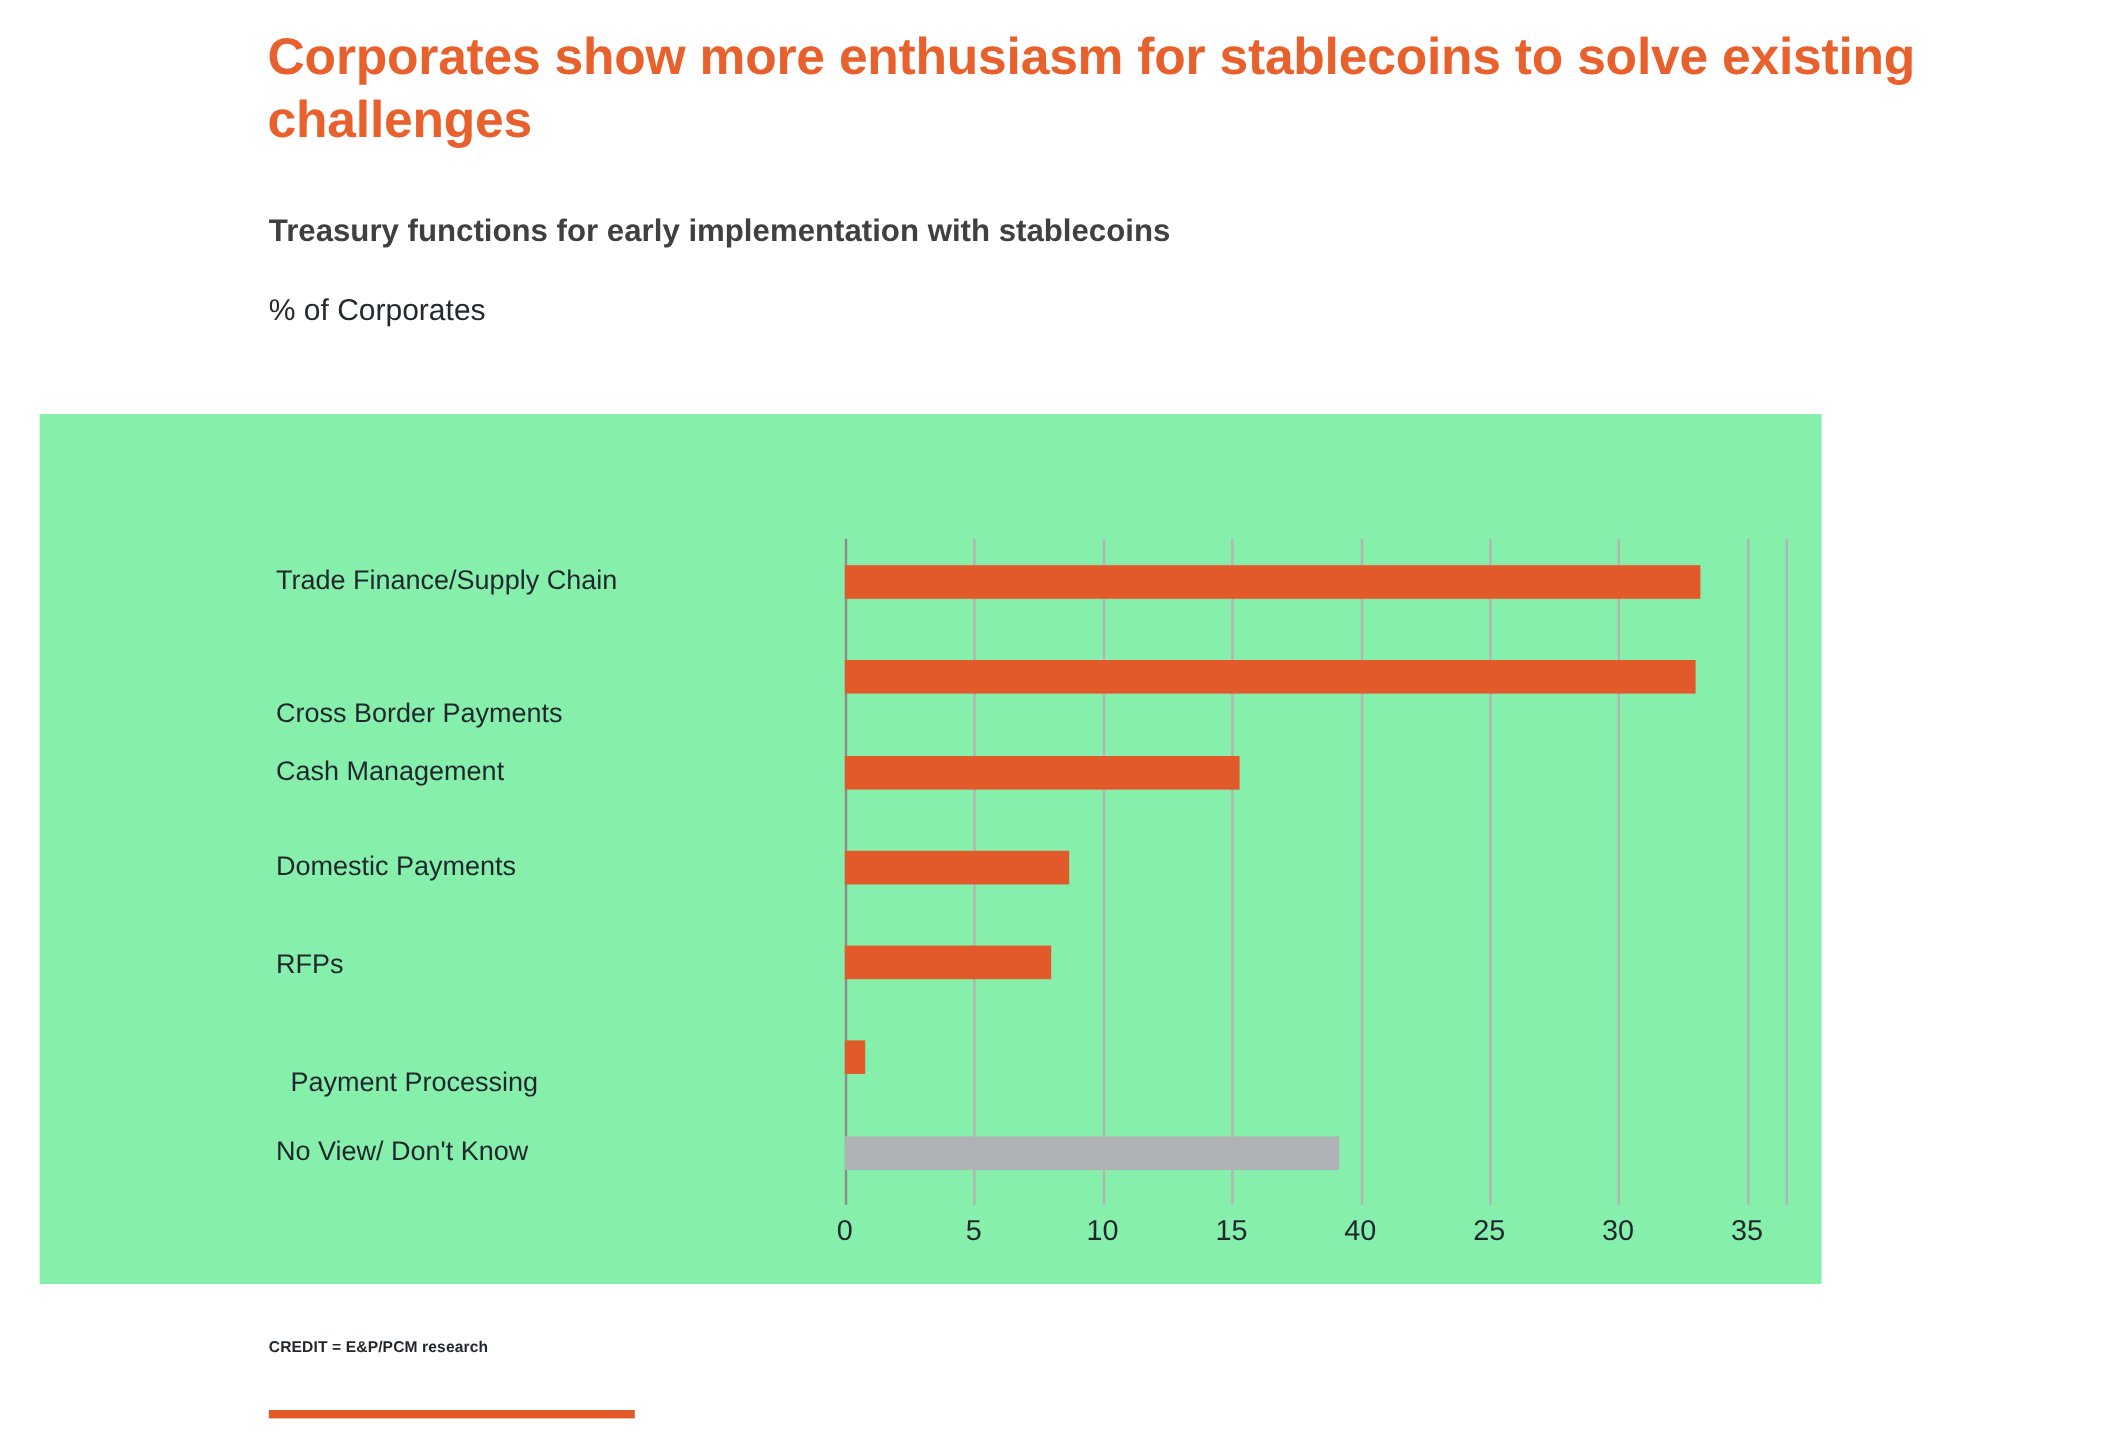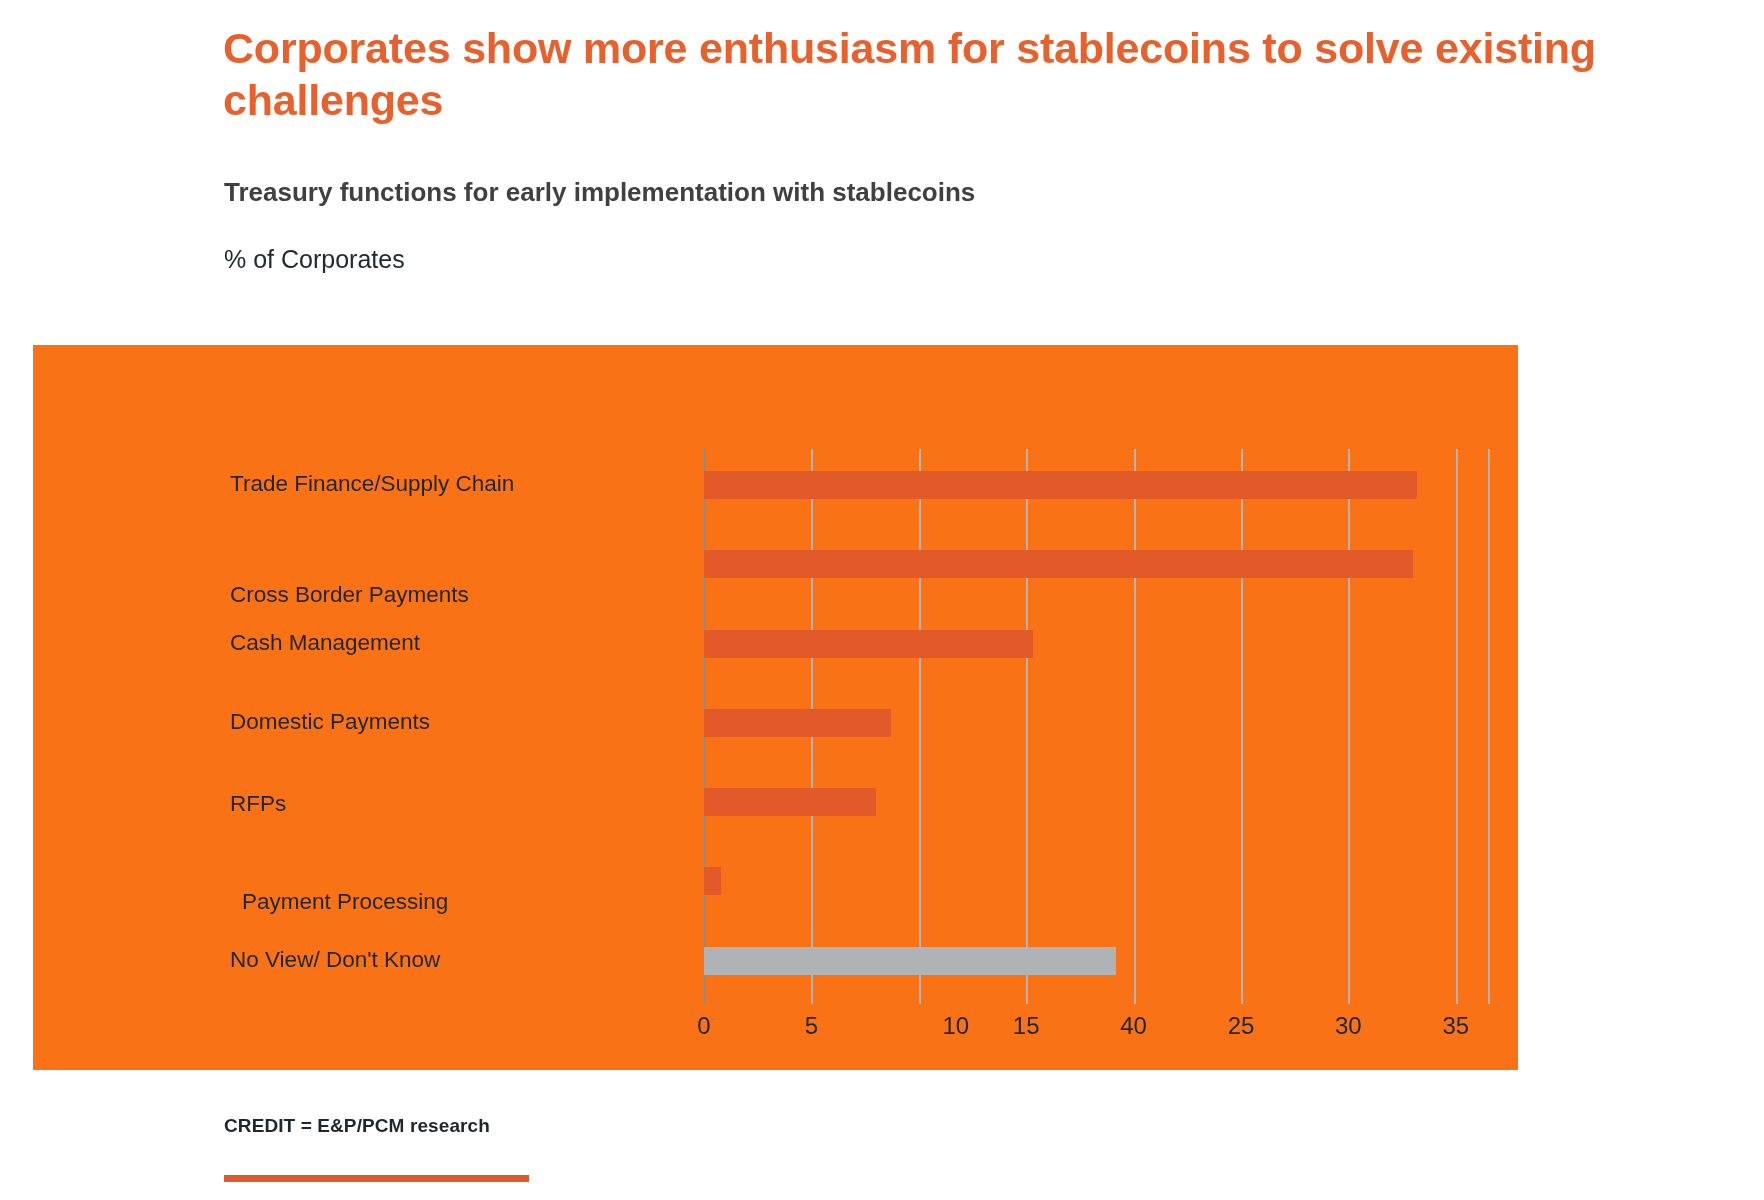--- a/index.html
+++ b/index.html
@@ -45,21 +45,21 @@
     font-size: 25px;
     font-weight: normal;
     color: #222a30;
   }
   .chart-panel {
     position: absolute;
     left: 33px;
     top: 345px;
     width: 1485px;
     height: 725px;
-    background: #f97316;
+    background: #86efac;
   }
   .plot {
     position: absolute;
     left: 630px;
     top: 55px;
     width: 825px;
     height: 630px;
   }
   .grid-line {
     position: absolute;
@@ -114,21 +114,21 @@
     position: absolute;
     top: 612px;
     font-size: 24px;
     color: #1f262c;
     transform: translateX(-50%);
   }
   .credit {
     position: absolute;
     left: 224px;
     top: 1115px;
-    font-size: 19px;
+    font-size: 13px;
     font-weight: bold;
     color: #1f262c;
     letter-spacing: 0.1px;
   }
   .rule {
     position: absolute;
     left: 224px;
     top: 1175px;
     width: 305px;
     height: 7px;
@@ -187,21 +187,21 @@
           <div class="bar-row" style="height: 79.2857px;">
             <div class="bar" title="Payment Processing: 0.8" style="width: 17.1836px;"></div>
           </div>
           <div class="bar-row" style="height: 79.2857px;">
             <div class="bar grey" title="No View/ Don't Know: 19.2" style="width: 412.405px;"></div>
           </div>
         </div>
       <div id="xticks">
           <div class="xtick" style="left: 41px;">0</div>
           <div class="xtick" style="left: 148.397px;">5</div>
-          <div class="xtick" style="left: 255.795px; margin-left: 37px;">10</div>
+          <div class="xtick" style="left: 255.795px;">10</div>
           <div class="xtick" style="left: 363.192px;">15</div>
           <div class="xtick" style="left: 470.589px;">40</div>
           <div class="xtick" style="left: 577.986px;">25</div>
           <div class="xtick" style="left: 685.384px;">30</div>
           <div class="xtick" style="left: 792.781px;">35</div>
         </div>
     </div>
 
   </div>
 

